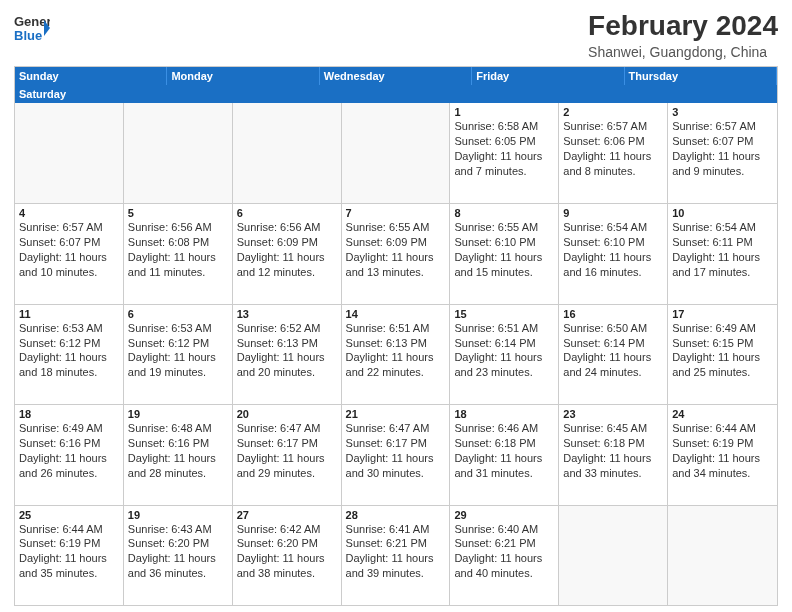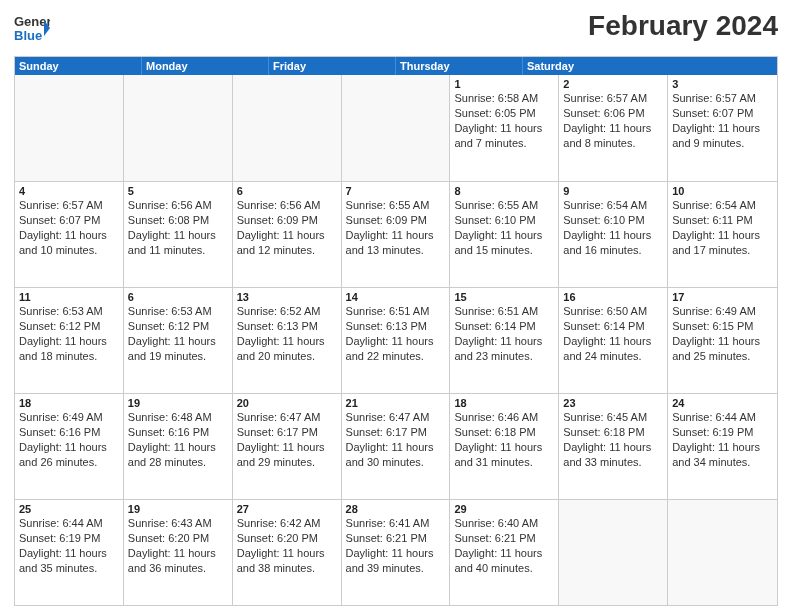--- a/index.html
+++ b/index.html
@@ -41,21 +41,21 @@
       margin-top: 2px;
     }
     .calendar {
       flex: 1;
       display: flex;
       flex-direction: column;
       border: 1px solid #ccc;
     }
     .cal-header {
       display: grid;
-      grid-template-columns: repeat(6, 1fr);
+      grid-template-columns: repeat(5, 1fr);
       background: #1a6fc4;
     }
     .cal-header-cell {
       color: #fff;
       font-size: 11px;
       font-weight: bold;
       padding: 3px 4px;
       text-align: left;
       border-right: 1px solid #3a8fe4;
     }
@@ -104,27 +104,29 @@
       <div>
         <svg width="36" height="36" viewBox="0 0 36 36">
           <text x="0" y="16" font-size="13" font-weight="bold" fill="#333">General</text>
           <text x="0" y="30" font-size="13" font-weight="bold" fill="#1a6fc4">Blue</text>
           <polygon points="30,10 36,18 30,26" fill="#1a6fc4"></polygon>
         </svg>
       </div>
     </div>
     <div class="title-block">
       <div class="month-title">February 2024</div>
+      <div class="location-title">Shanwei, Guangdong, China</div>
     </div>
   </div>
 
   <div class="calendar">
     <div class="cal-header">
       <div class="cal-header-cell">Sunday</div>
       <div class="cal-header-cell">Monday</div>
+      <div class="cal-header-cell">Wednesday</div>
       <div class="cal-header-cell">Friday</div>
       <div class="cal-header-cell">Thursday</div>
       <div class="cal-header-cell">Saturday</div>
     </div>
     <div class="cal-body" id="cal-body">
     <div class="cal-row">
           <div class="cal-cell empty"></div>
           <div class="cal-cell empty"></div>
           <div class="cal-cell empty"></div>
           <div class="cal-cell empty"></div>

